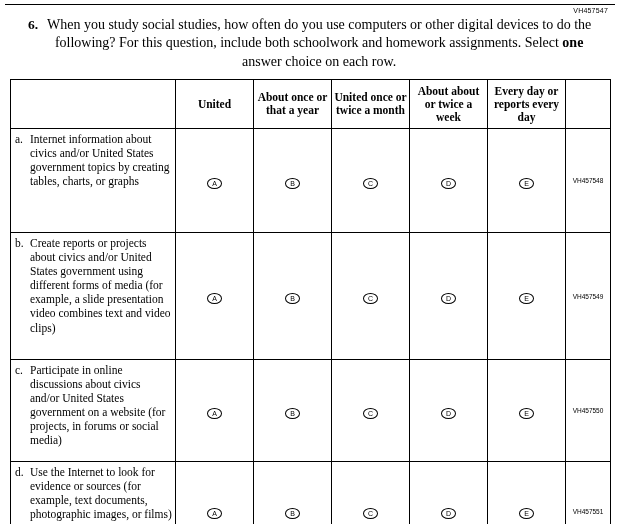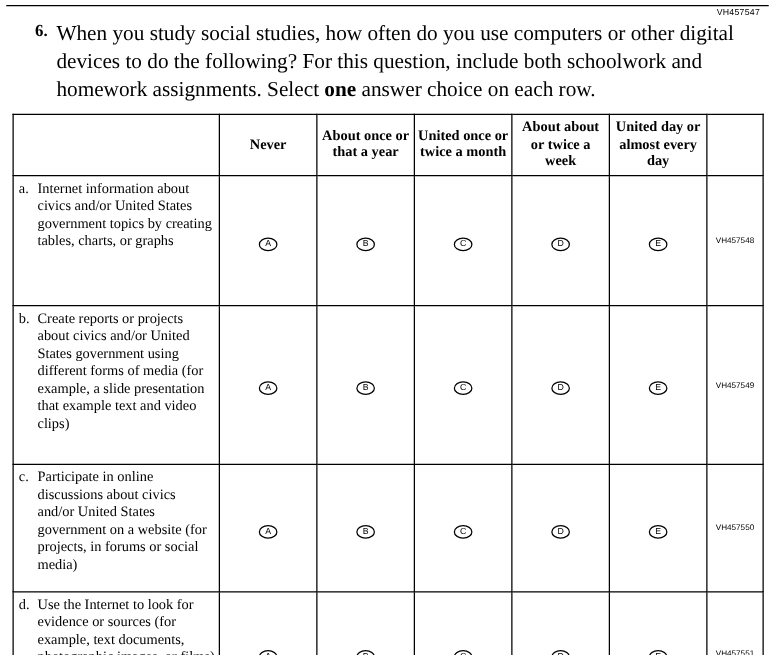--- a/index.html
+++ b/index.html
@@ -34,23 +34,24 @@
     margin: 16px 24px 8px 28px;
   }
   .qnum {
     font-weight: bold;
     font-size: 13.5px;
     margin-right: 7px;
     line-height: 1.32;
   }
   .qtext {
     margin: 0;
-    font-size: 17px;
+    font-size: 14px;
     line-height: 1.32;
     width: 548px;
+    text-align: center;
   }
   table.grid {
     border-collapse: collapse;
     table-layout: fixed;
     width: 600px;
     margin-left: 10px;
     border: 1.6px solid #000;
   }
   .grid td, .grid th {
     border: 1px solid #000;
@@ -129,25 +130,25 @@
     <col style="width:78px">
     <col style="width:78px">
     <col style="width:78px">
     <col style="width:78px">
     <col style="width:78px">
     <col style="width:45px">
   </colgroup>
   <tbody>
       <tr>
     <th class="hdr"></th>
-    <th class="hdr">Never</th>
+    <th class="hdr">United</th>
     <th class="hdr">About once or that a year</th>
     <th class="hdr">United once or twice a month</th>
     <th class="hdr">About about or twice a week</th>
-    <th class="hdr">United day or almost every day</th>
+    <th class="hdr">Every day or reports every day</th>
     <th class="hdr"></th>
   </tr>
 
   <tr class="row-a">
     <td class="stem">
       <div class="stem-inner">
         <span class="stem-letter">a.</span>
         <span class="stem-text">Internet information about civics and/or United States government topics by creating tables, charts, or graphs</span>
       </div>
     </td>
@@ -156,21 +157,21 @@
     <td class="opt"><span class="bubble"><span class="bubble-letter">C</span></span></td>
     <td class="opt"><span class="bubble"><span class="bubble-letter">D</span></span></td>
     <td class="opt"><span class="bubble"><span class="bubble-letter">E</span></span></td>
     <td class="code">VH457548</td>
   </tr>
 
   <tr class="row-b">
     <td class="stem">
       <div class="stem-inner">
         <span class="stem-letter">b.</span>
-        <span class="stem-text">Create reports or projects about civics and/or United States government using different forms of media (for example, a slide presentation that example text and video clips)</span>
+        <span class="stem-text">Create reports or projects about civics and/or United States government using different forms of media (for example, a slide presentation video combines text and video clips)</span>
       </div>
     </td>
     <td class="opt"><span class="bubble"><span class="bubble-letter">A</span></span></td>
     <td class="opt"><span class="bubble"><span class="bubble-letter">B</span></span></td>
     <td class="opt"><span class="bubble"><span class="bubble-letter">C</span></span></td>
     <td class="opt"><span class="bubble"><span class="bubble-letter">D</span></span></td>
     <td class="opt"><span class="bubble"><span class="bubble-letter">E</span></span></td>
     <td class="code">VH457549</td>
   </tr>
 

